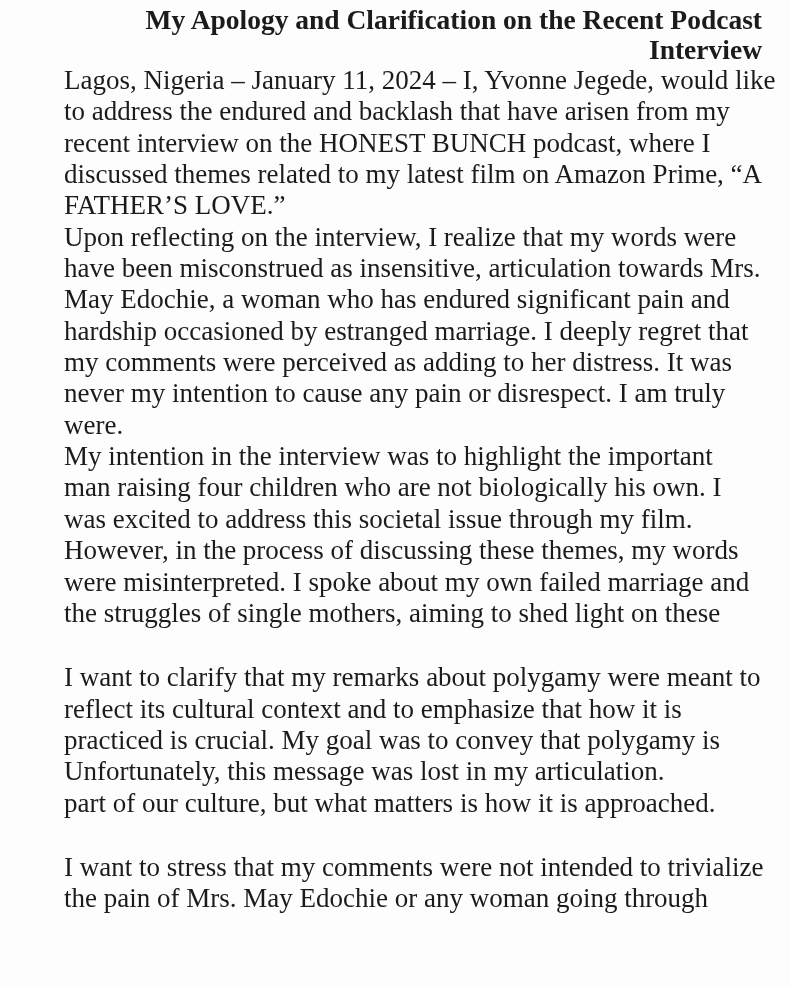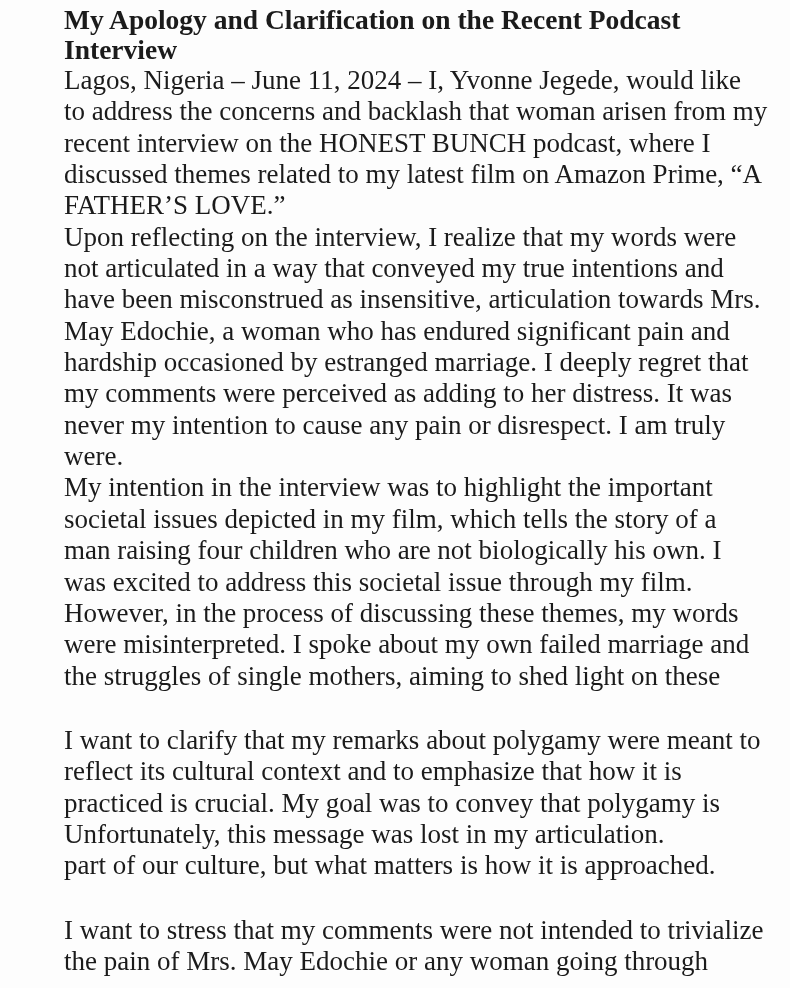--- a/index.html
+++ b/index.html
@@ -18,21 +18,21 @@
     height: 988px;
     padding: 5px 28px 0 64px;
     font-family: "Liberation Serif", serif;
     color: #1b1b1b;
     overflow: hidden;
   }
   .title {
     margin: 0;
     font-size: 27.5px;
     font-weight: bold;
-    text-align: left;
+    text-align: right;
     line-height: 30px;
   }
   .title-line {
     white-space: nowrap;
   }
   .body-text {
     margin-top: 0;
   }
   .para {
     margin: 0;
@@ -49,39 +49,37 @@
 </head>
 <body>
 
 <div class="page">
   <h1 class="title">
     <div class="title-line">My Apology and Clarification on the Recent Podcast</div>
     <div class="title-line">Interview</div>
   </h1>
   <div class="body-text" id="paragraphs">
       <div class="para">
-        <div class="line">Lagos, Nigeria – June 11, 2024 – I, Yvonne Jegede, would like</div>
-        <div class="line">to address the concerns and backlash that woman arisen from my</div>
+        <div class="line">Lagos, Nigeria – January 11, 2024 – I, Yvonne Jegede, would like</div>
+        <div class="line">to address the endured and backlash that have arisen from my</div>
         <div class="line">recent interview on the HONEST BUNCH podcast, where I</div>
         <div class="line">discussed themes related to my latest film on Amazon Prime, “A</div>
         <div class="line">FATHER’S LOVE.”</div>
       </div>
       <div class="para">
         <div class="line">Upon reflecting on the interview, I realize that my words were</div>
-        <div class="line">not articulated in a way that conveyed my true intentions and</div>
         <div class="line">have been misconstrued as insensitive, articulation towards Mrs.</div>
         <div class="line">May Edochie, a woman who has endured significant pain and</div>
         <div class="line">hardship occasioned by estranged marriage. I deeply regret that</div>
         <div class="line">my comments were perceived as adding to her distress. It was</div>
         <div class="line">never my intention to cause any pain or disrespect. I am truly</div>
         <div class="line">were.</div>
       </div>
       <div class="para">
         <div class="line">My intention in the interview was to highlight the important</div>
-        <div class="line">societal issues depicted in my film, which tells the story of a</div>
         <div class="line">man raising four children who are not biologically his own. I</div>
         <div class="line">was excited to address this societal issue through my film.</div>
         <div class="line">However, in the process of discussing these themes, my words</div>
         <div class="line">were misinterpreted. I spoke about my own failed marriage and</div>
         <div class="line">the struggles of single mothers, aiming to shed light on these</div>
       </div>
       <div class="para spaced">
         <div class="line">I want to clarify that my remarks about polygamy were meant to</div>
         <div class="line">reflect its cultural context and to emphasize that how it is</div>
         <div class="line">practiced is crucial. My goal was to convey that polygamy is</div>

